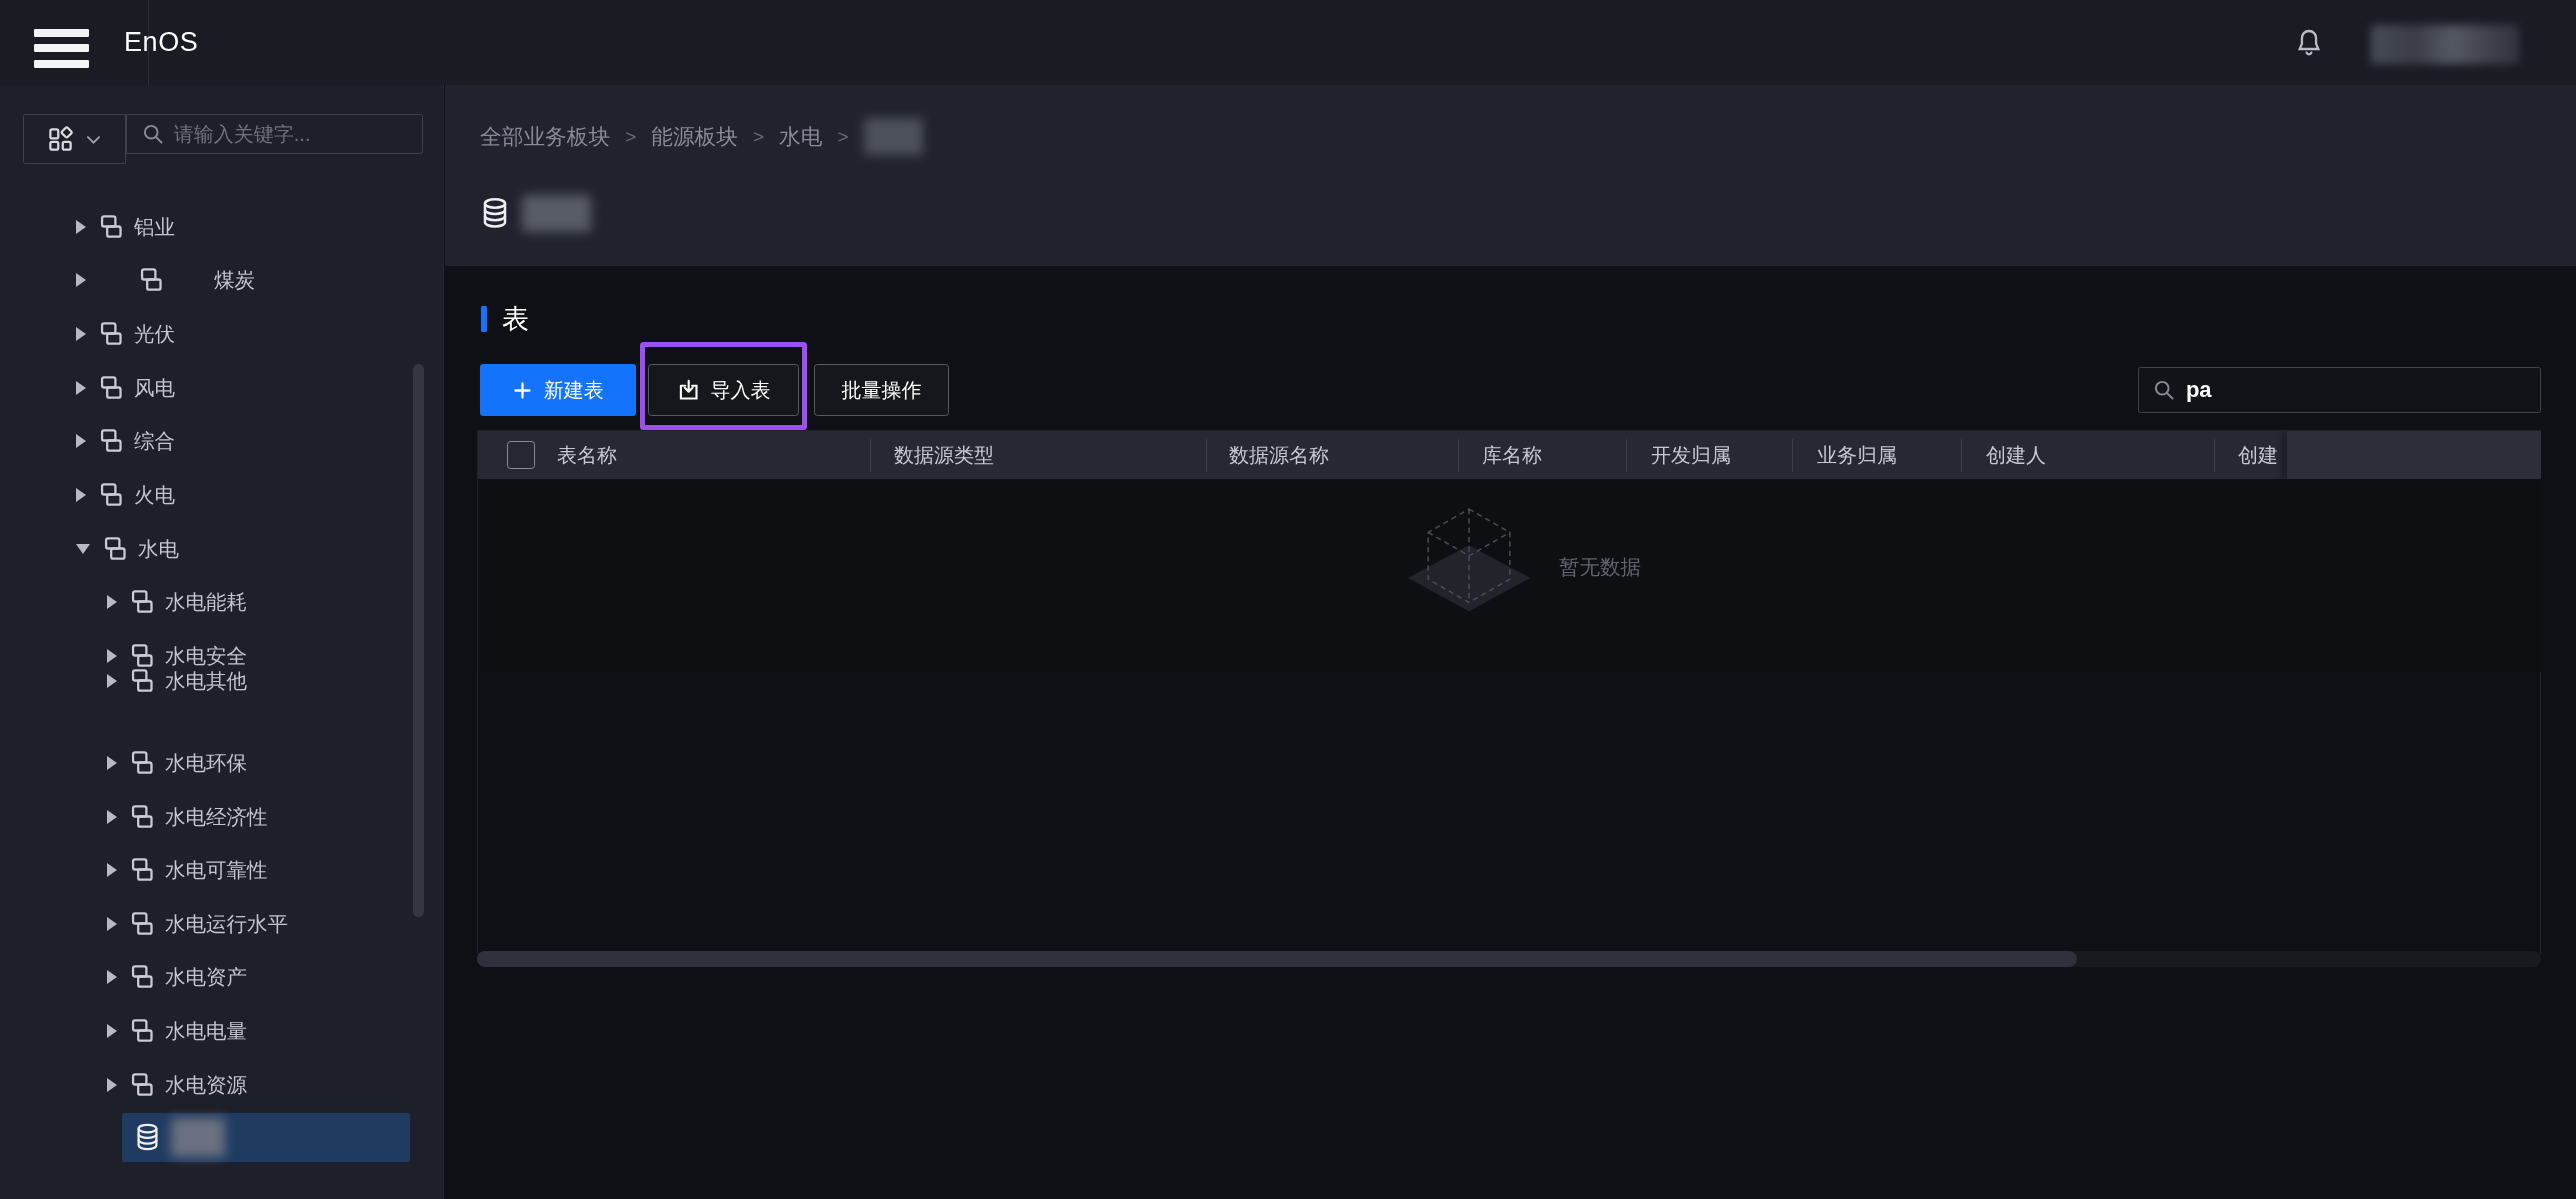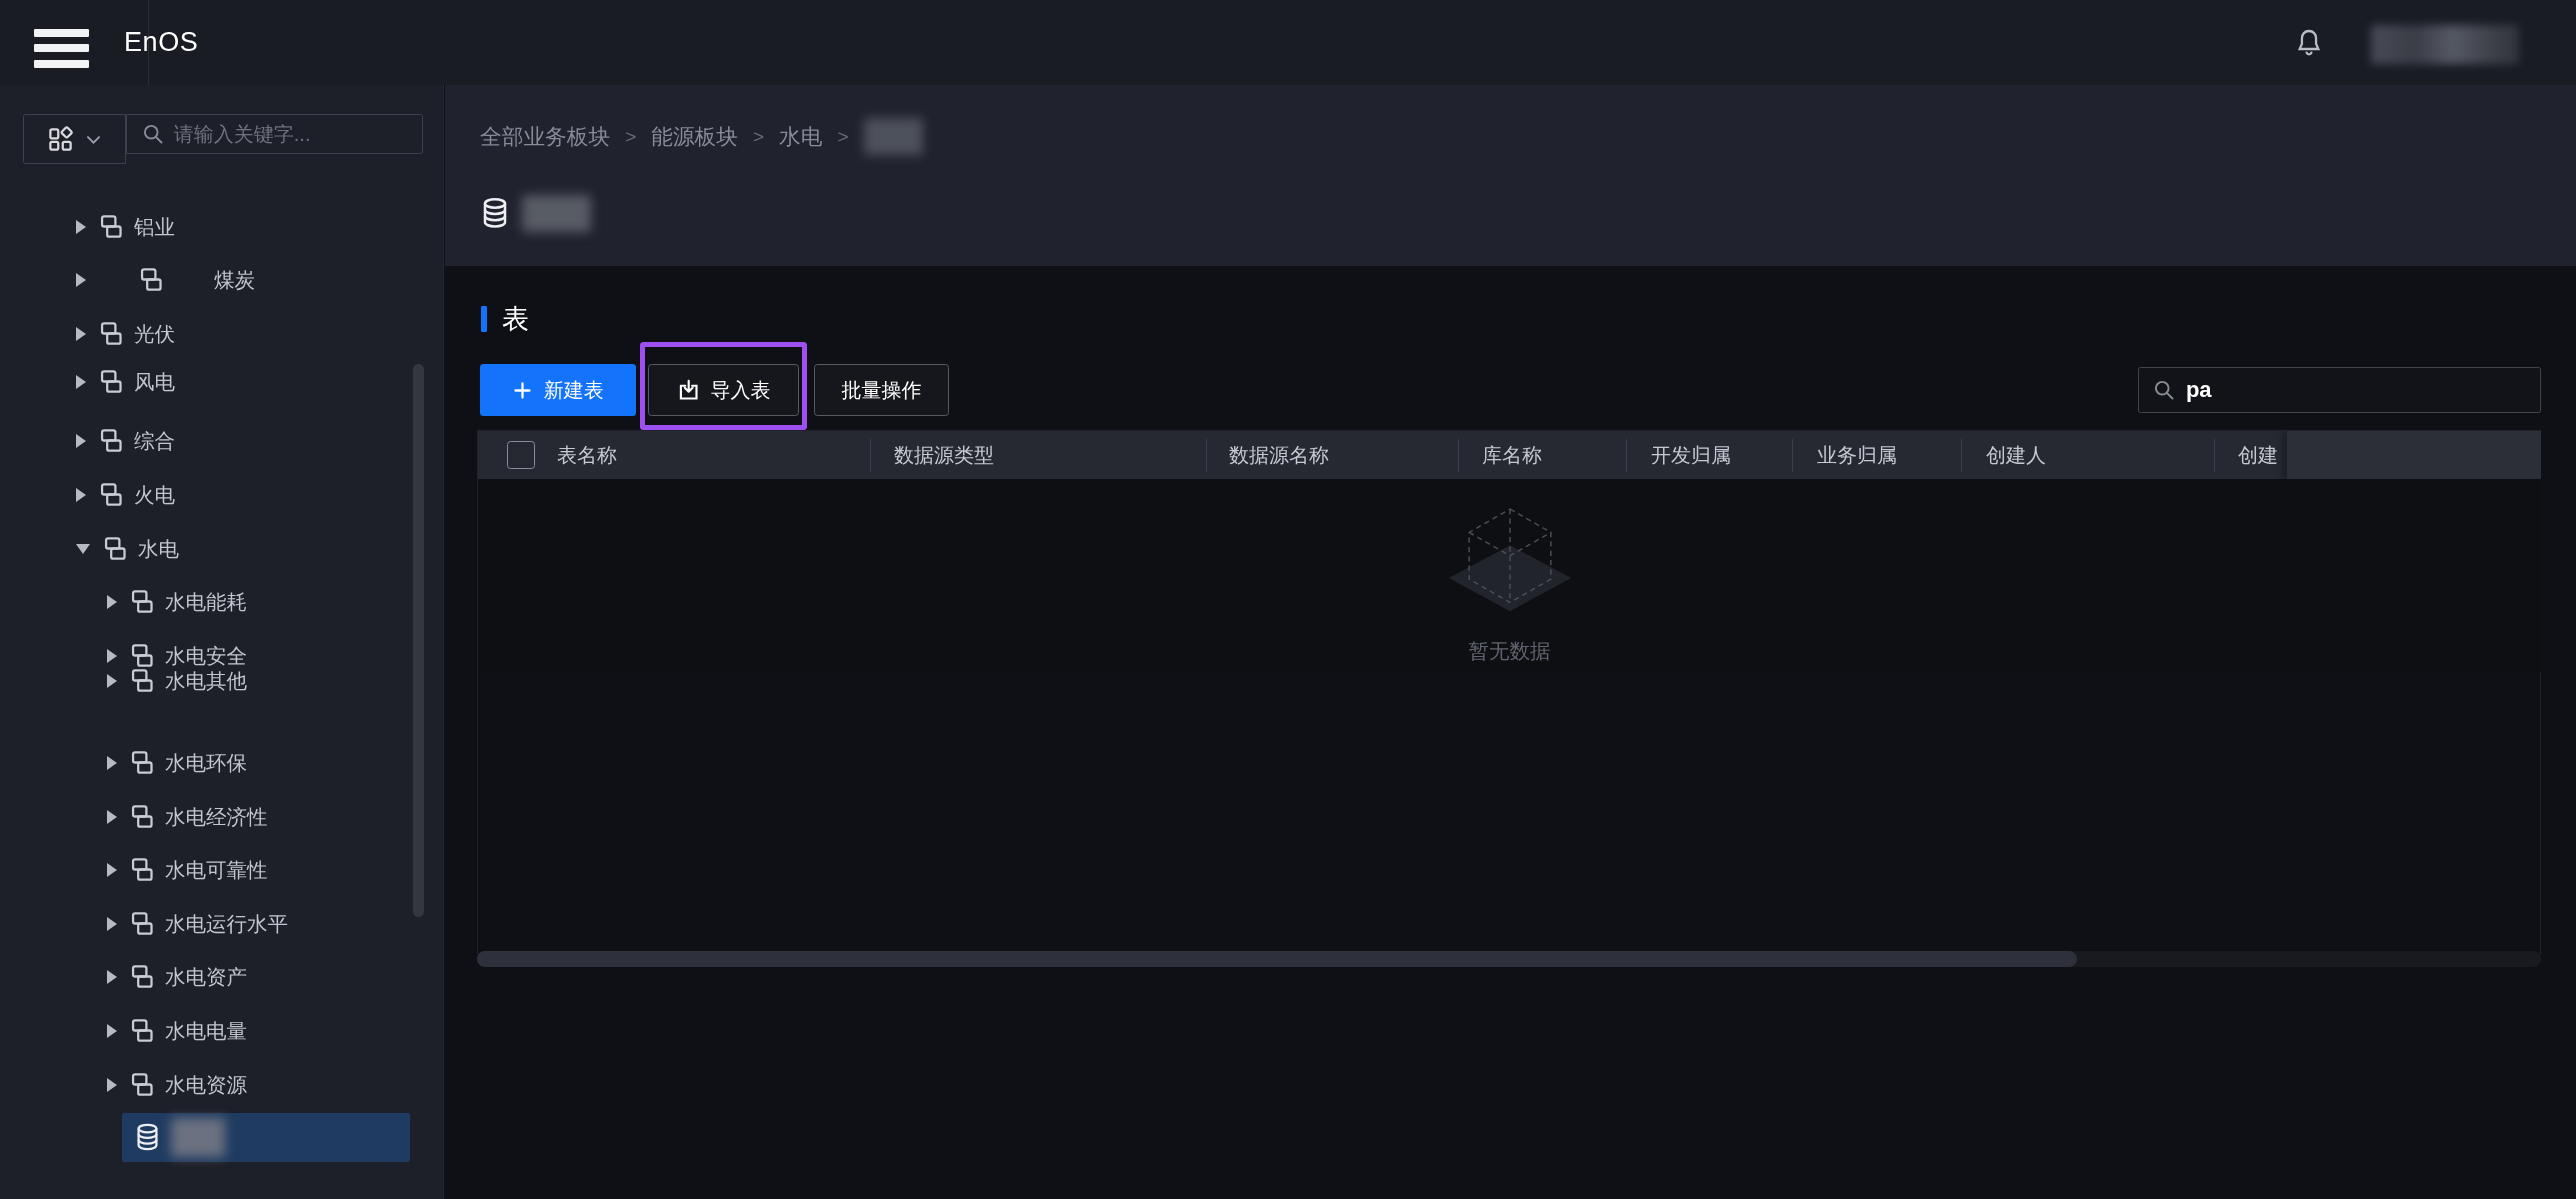--- a/index.html
+++ b/index.html
@@ -54,21 +54,21 @@
   #table-search { position:absolute; left:1693px; top:101px; width:403px; height:46px; background:#121318; border:1.2px solid #3f434e; border-radius:2.3px; display:flex; align-items:center; padding-left:13px; gap:10.5px; }
   #table-search input { background:transparent; border:none; outline:none; color:#ffffff; font-size:22px; font-weight:600; width:328px; font-family:inherit; }
   
   #table-wrap { position:absolute; left:32px; top:164px; width:2064px; height:524px; border:0.6px solid #20222b; }
   #thead { position:absolute; left:0; top:0; width:2063px; height:48px; background:#262832; overflow:hidden; }
   .col-label { position:absolute; top:0; height:48px; line-height:48px; font-size:20px; color:#c6c9d1; white-space:nowrap; }
   .col-sep { position:absolute; top:7.6px; width:1.2px; height:33px; background:#3b3e48; }
   #thead-pinned { position:absolute; top:0; right:0; width:254px; height:48px; background:#2c2e38; box-shadow:-4.7px 0 5.9px rgba(0,0,0,.25); }
   #checkbox { position:absolute; left:29px; top:10px; width:28px; height:28px; border:1.8px solid #878d99; border-radius:3.5px; cursor:pointer; }
   #tbody { position:absolute; left:0; top:48px; width:2063px; height:193px; background:#0e0f13; }
-  #empty-state { position:absolute; left:50%; top:17.6px; transform:translateX(-50%); display:flex; flex-direction:column; align-items:center; }
+  #empty-state { position:absolute; left:50%; top:17.6px; transform:translateX(-50%); display:flex; flex-direction:row; align-items:center; }
   #empty-text { margin-top:5.9px; font-size:20.5px; color:#5f646e; }
   #hscroll-track { position:absolute; left:32px; top:685px; width:2064px; height:16px; background:#181a20; border-radius:8.2px; }
   #hscroll-thumb { position:absolute; left:0; top:0; width:1600px; height:16px; background:#2e313b; border-radius:8.2px; cursor:pointer; }
 </style>
 </head>
 <body>
 
 <div id="canvas">
 
   <div id="topbar">
@@ -124,21 +124,21 @@
           <span class="tree-label">煤炭</span>
         </div>
         <div class="tree-row" style="top: 224px; left: 76px;">
           <span class="caret collapsed"></span>
           <svg class="tree-icon" width="24.6" height="27" viewBox="0 0 24 26">
             <rect x="3" y="3" width="13" height="10" rx="2" fill="none" stroke="#c9ccd3" stroke-width="2.2"></rect>
             <rect x="8" y="13" width="13" height="10" rx="2" fill="none" stroke="#c9ccd3" stroke-width="2.2"></rect>
           </svg>
           <span class="tree-label">光伏</span>
         </div>
-        <div class="tree-row" style="top: 272px; left: 76px;">
+        <div class="tree-row" style="top: 278px; left: 76px;">
           <span class="caret collapsed"></span>
           <svg class="tree-icon" width="24.6" height="27" viewBox="0 0 24 26">
             <rect x="3" y="3" width="13" height="10" rx="2" fill="none" stroke="#c9ccd3" stroke-width="2.2"></rect>
             <rect x="8" y="13" width="13" height="10" rx="2" fill="none" stroke="#c9ccd3" stroke-width="2.2"></rect>
           </svg>
           <span class="tree-label">风电</span>
         </div>
         <div class="tree-row" style="top: 331px; left: 76px;">
           <span class="caret collapsed"></span>
           <svg class="tree-icon" width="24.6" height="27" viewBox="0 0 24 26">

